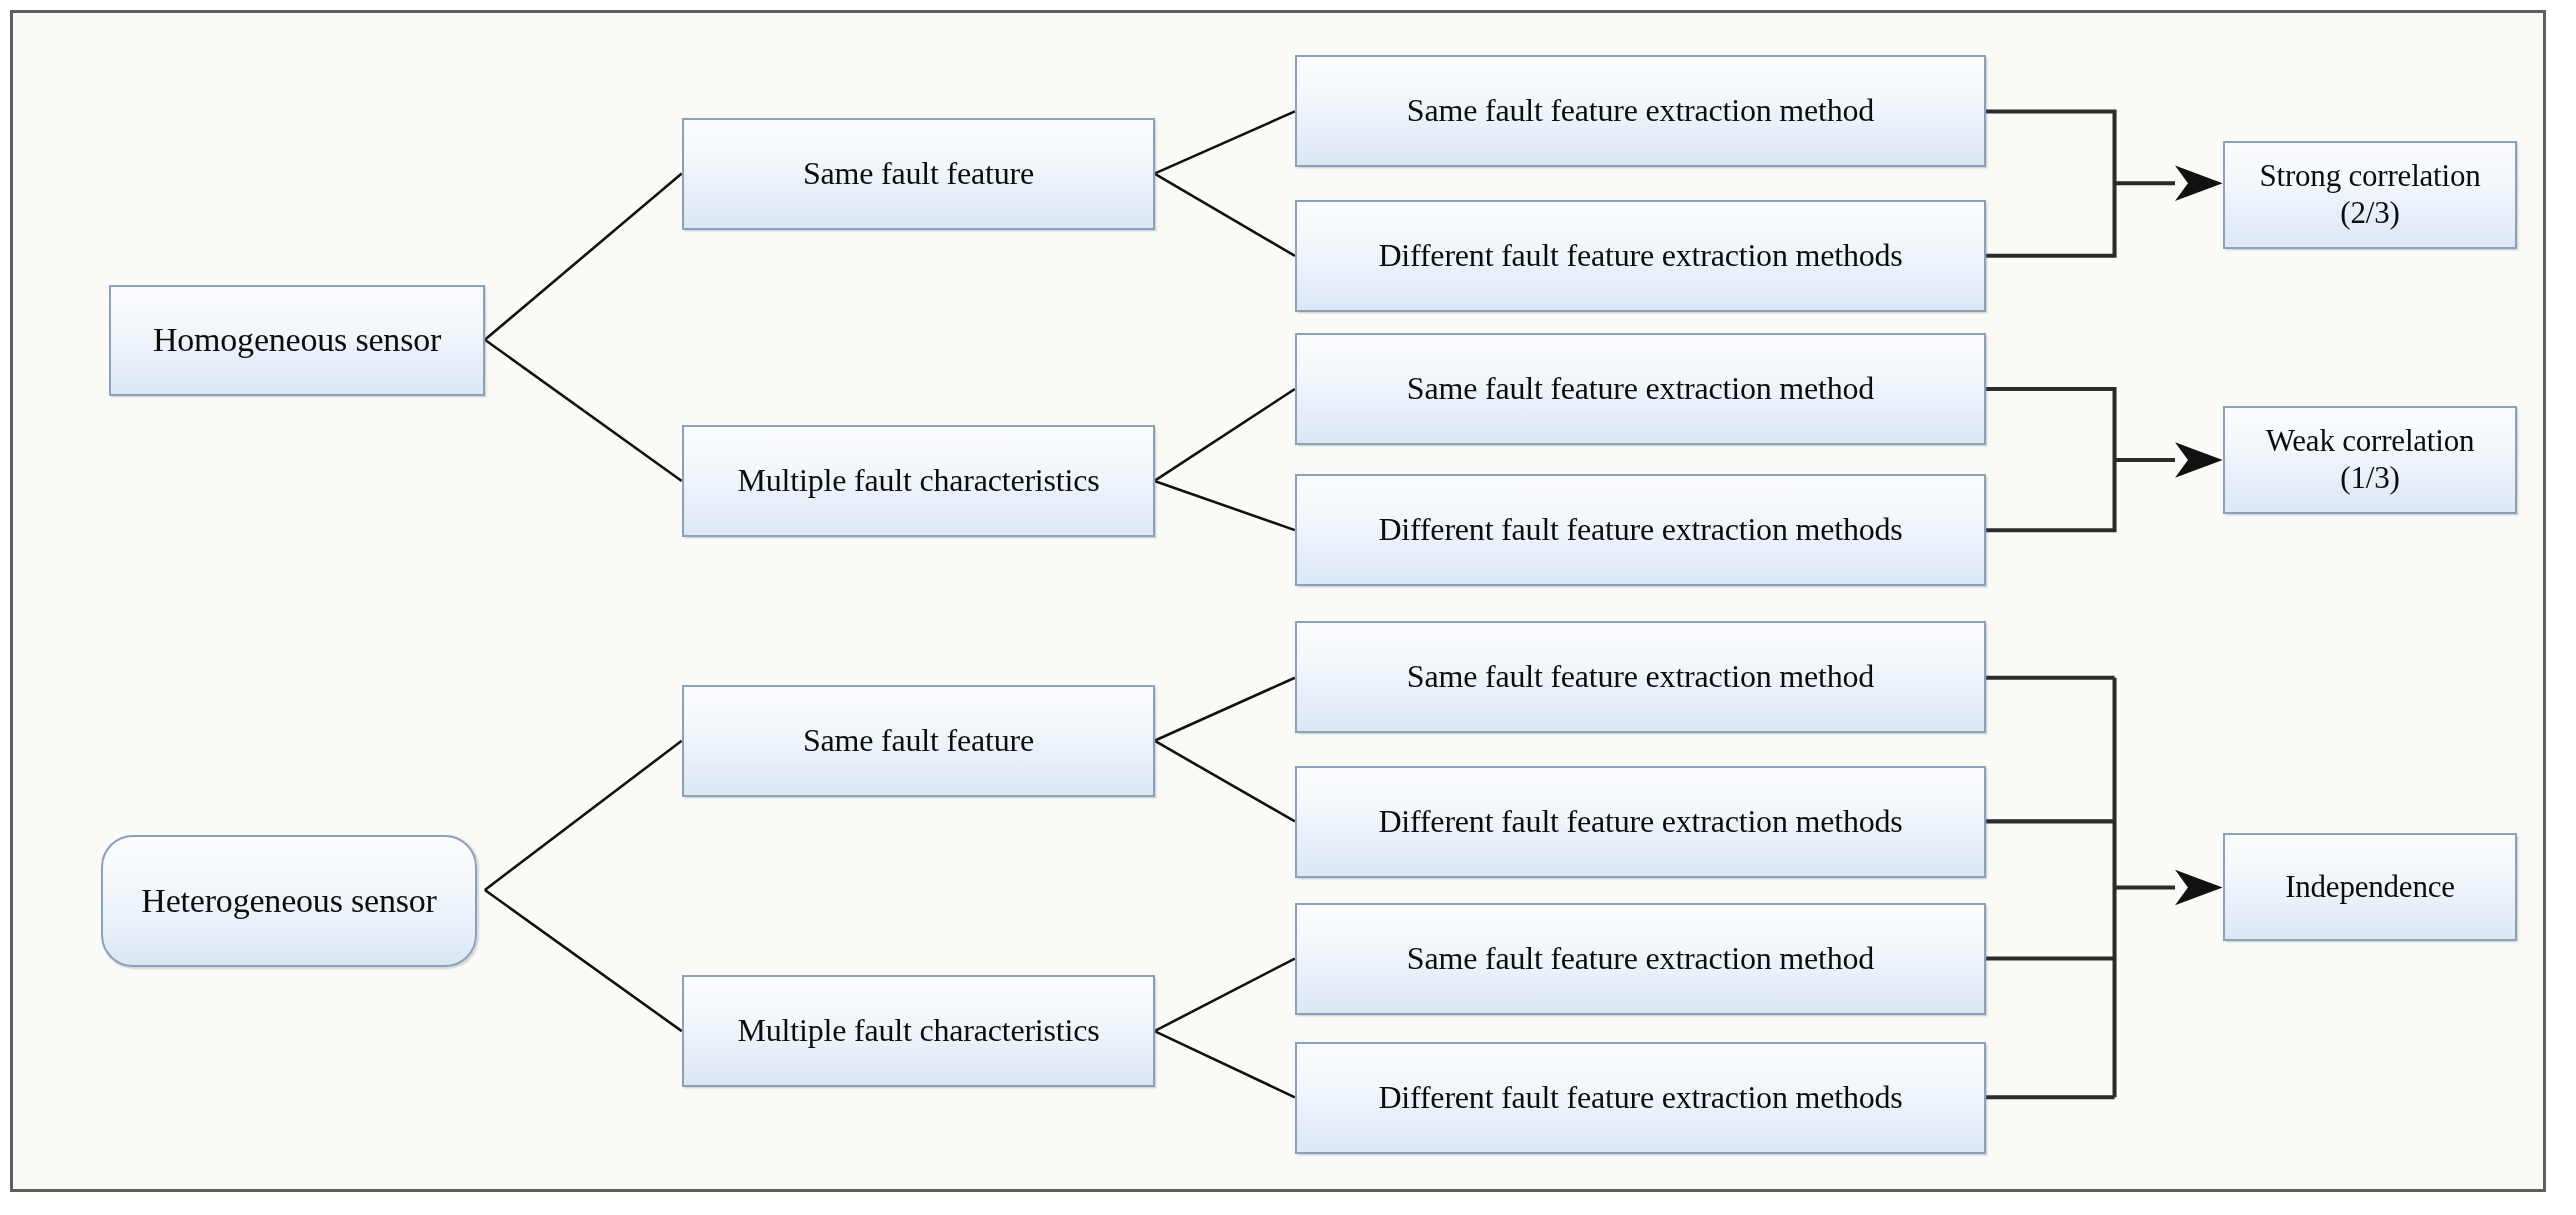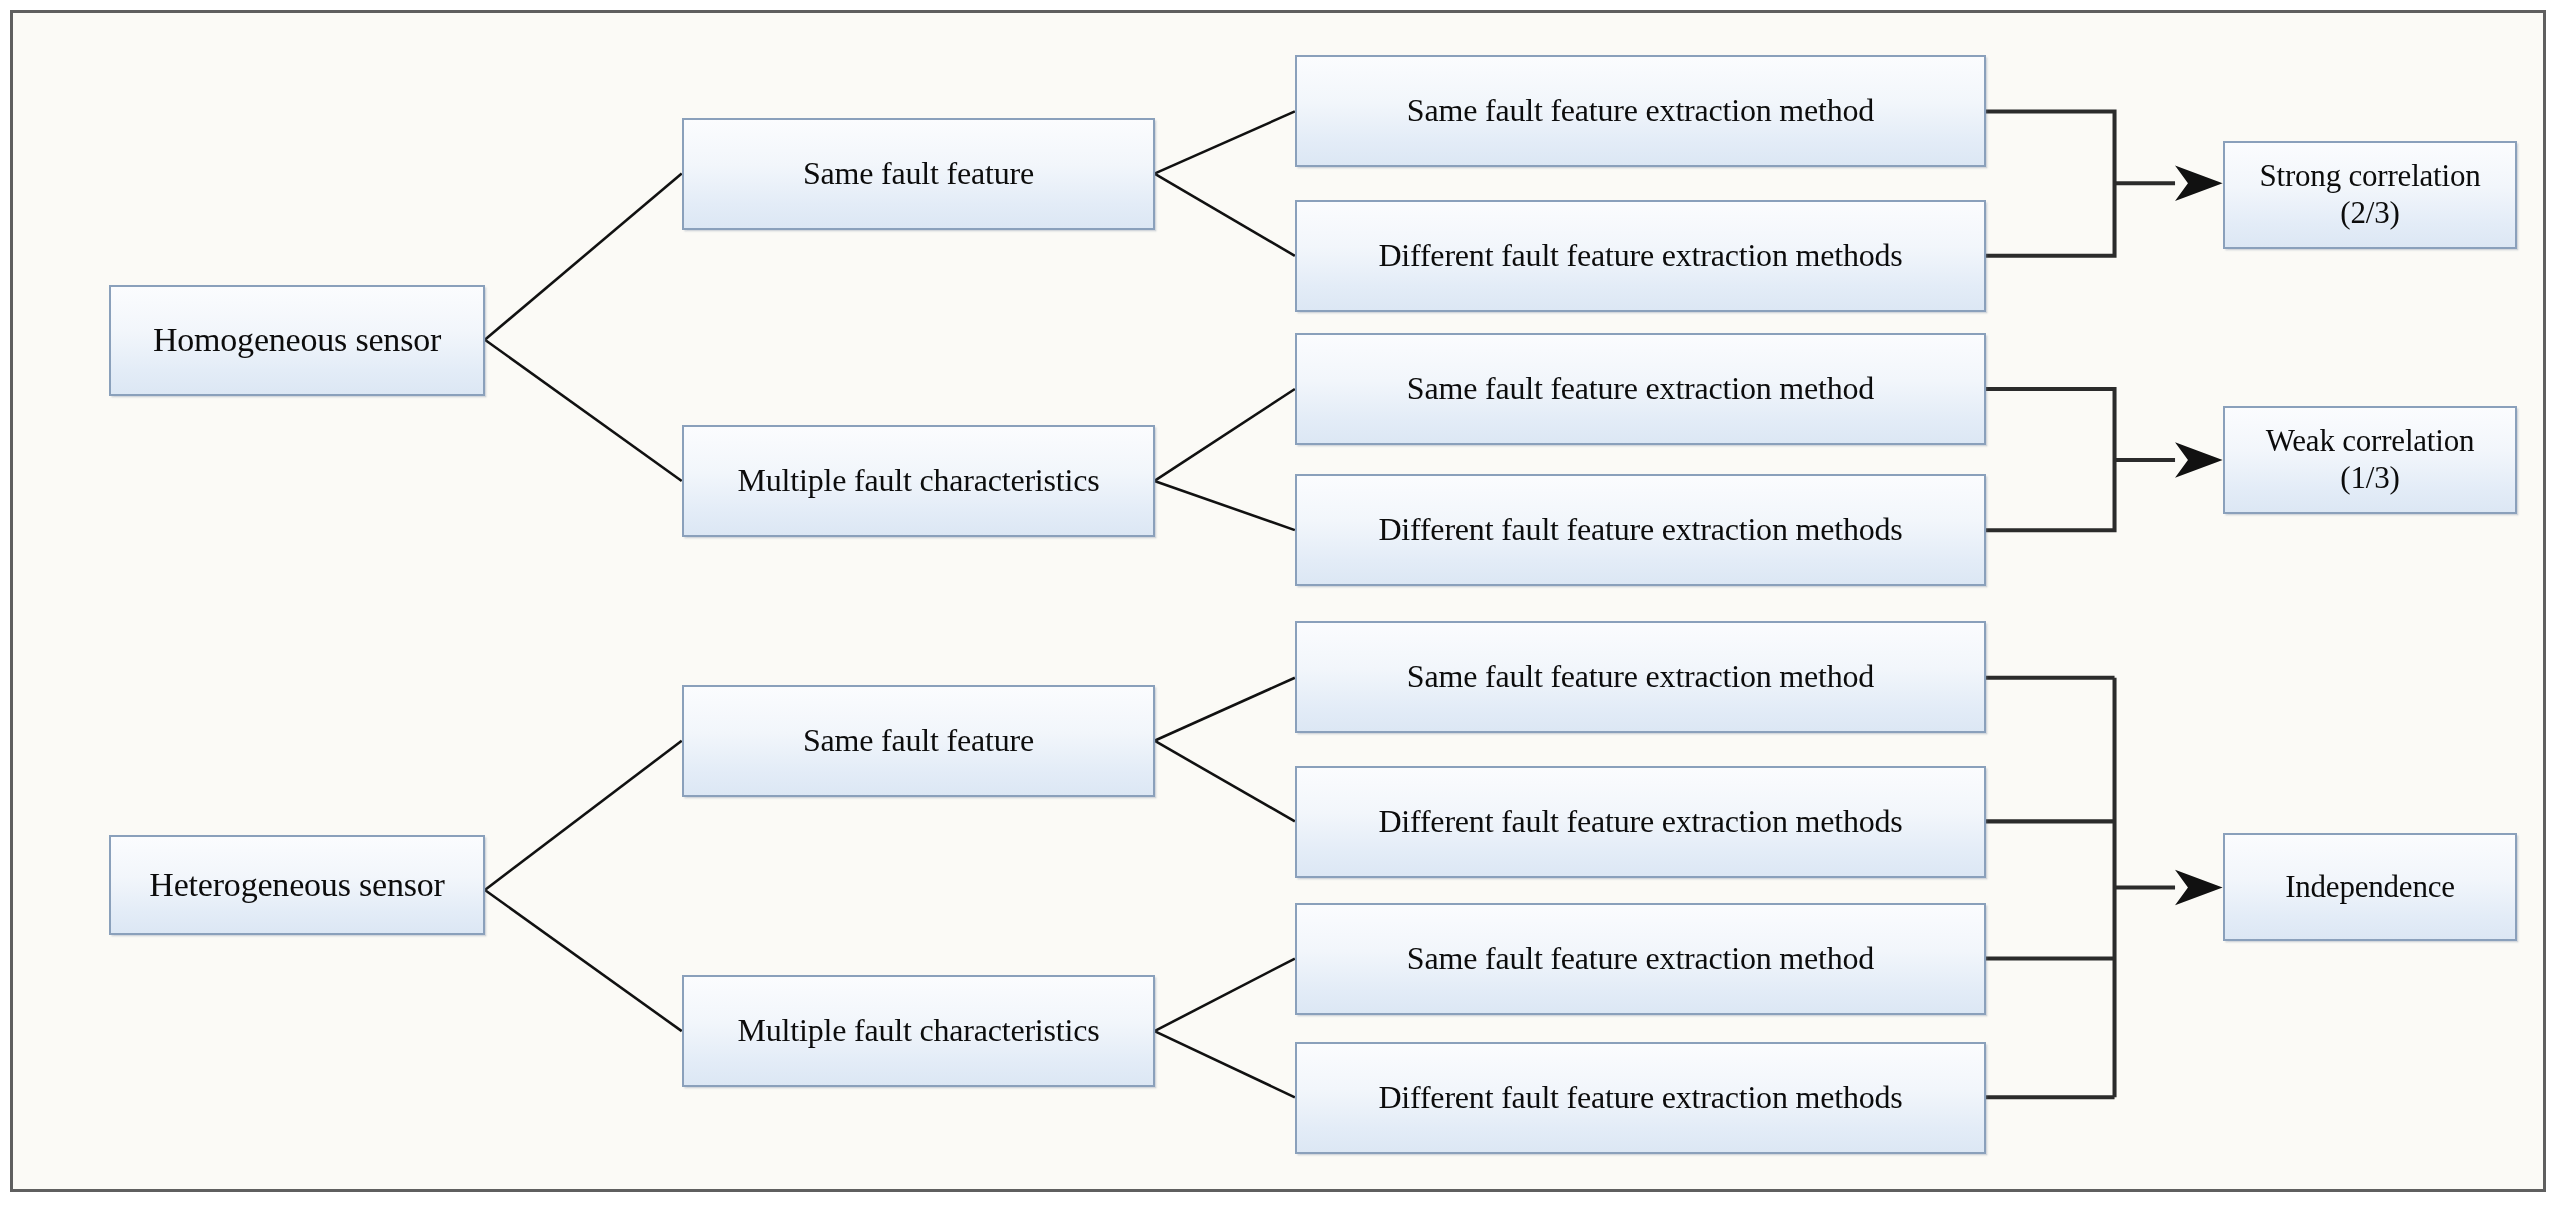--- a/index.html
+++ b/index.html
@@ -73,21 +73,21 @@
     <polygon fill="#111111" points="2696,548 2755,570 2696,592 2712,570"></polygon>
 
     <path class="bus" d="M2461 840 H2621 M2461 1018 H2621 M2461 1188 H2621 M2461 1360 H2621 M2621 840 V1360"></path>
     <line class="bus" x1="2621" y1="1100" x2="2696" y2="1100"></line>
     <polygon fill="#111111" points="2696,1078 2755,1100 2696,1122 2712,1100"></polygon>
   </svg>
 
   <div class="node f42" style="left:109px;top:285px;width:376px;height:111px;">
     <span>Homogeneous sensor</span>
   </div>
-  <div class="node f42" style="left:109px;top:835px;width:376px;height:100px;">
+  <div class="node f42" style="left:101px;top:835px;width:376px;height:132px;border-radius:32px;">
     <span>Heterogeneous sensor</span>
   </div>
 
   <div class="node f40" style="left:682px;top:118px;width:473px;height:112px;">
     <span>Same fault feature</span>
   </div>
   <div class="node f40" style="left:682px;top:425px;width:473px;height:112px;">
     <span>Multiple fault characteristics</span>
   </div>
   <div class="node f40" style="left:682px;top:685px;width:473px;height:112px;">

